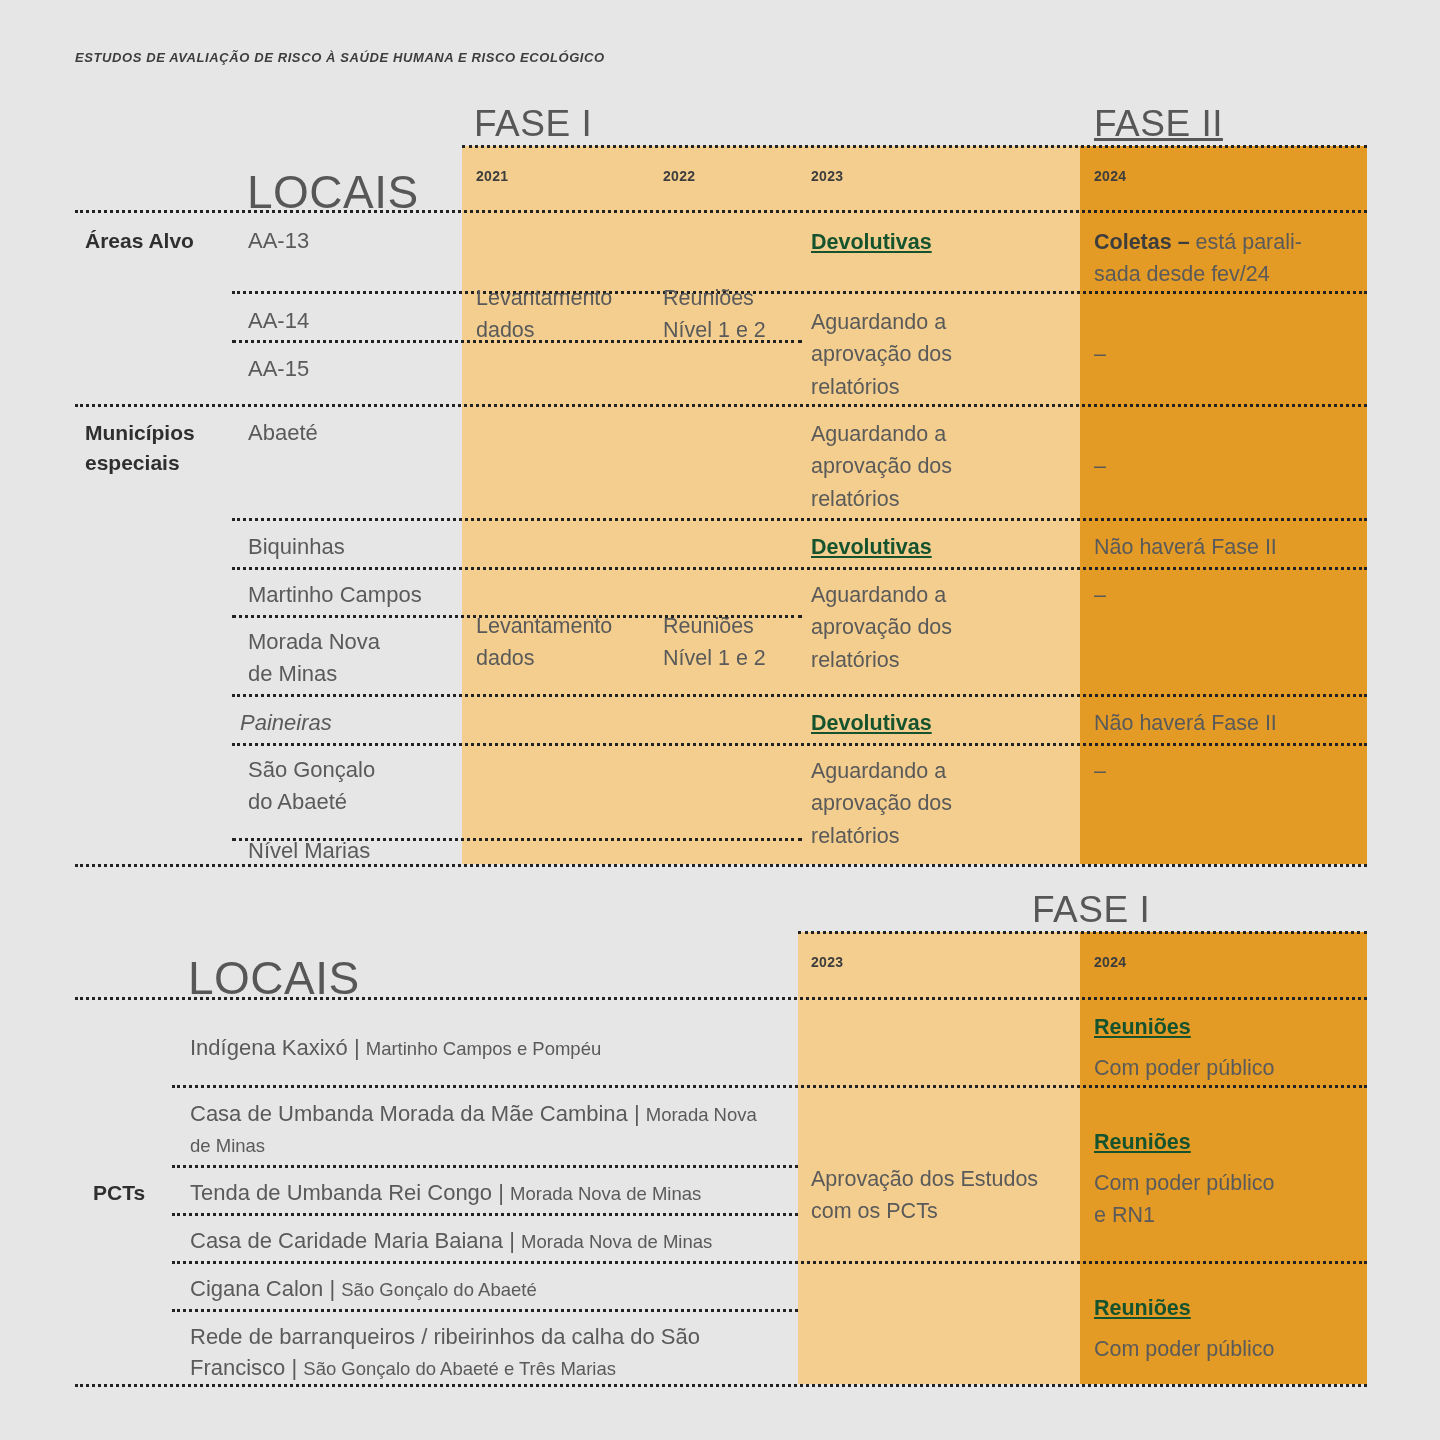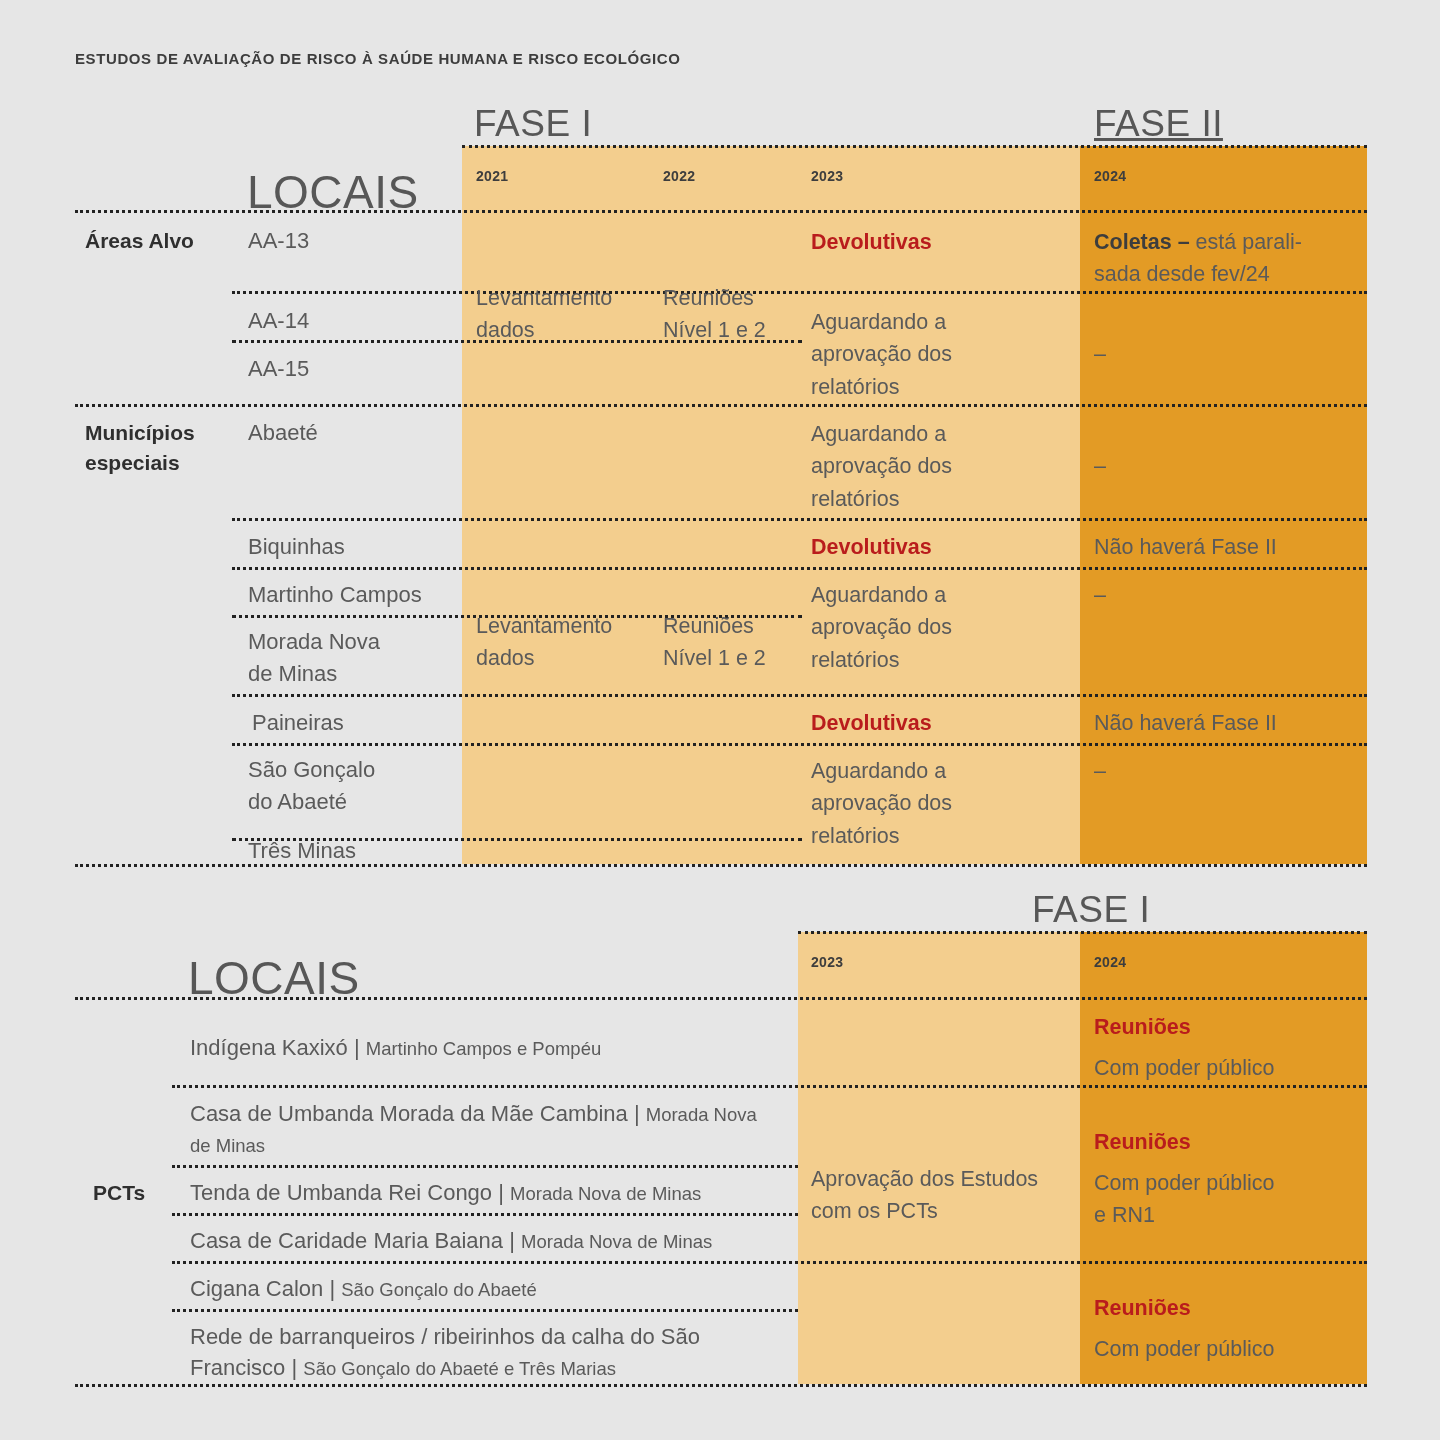--- a/index.html
+++ b/index.html
@@ -8,22 +8,22 @@
     background: #e6e6e6;
     font-family: "Liberation Sans", sans-serif;
     color: #4a4a4a;
     overflow: hidden;
   }
   .page { position: relative; width: 1440px; height: 1440px; }
 
   
   .doc-title {
     position: absolute; left: 75px; top: 50px;
-    font-size: 15px; font-weight: bold; letter-spacing: .6px;
-    color: #3d3d3d; text-transform: uppercase;
+    font-size: 13px; font-weight: bold; letter-spacing: .6px;
+    color: #3d3d3d; text-transform: uppercase; font-style: italic;
   }
 
   
   .hrule {
     position: absolute; height: 0;
     border-top: 3px dotted #222;
   }
 
   
   .band-light { position: absolute; background: #f3ce8e; }
@@ -45,21 +45,21 @@
     font-size: 14px; font-weight: bold; color: #3d3d3d;
     letter-spacing: .3px;
   }
 
   
   .cell {
     position: absolute;
     font-size: 21.5px; font-weight: 300; line-height: 1.5;
     color: #5a5a5a; white-space: pre-line;
   }
-  .cell.b { font-weight: bold; color: #b91c1c; }
+  .cell.b { font-weight: bold; color: #14532d; text-decoration: underline; }
   .cat {
     position: absolute;
     font-size: 21px; font-weight: bold; color: #2f2f2f;
     line-height: 1.45; white-space: pre-line;
   }
   .place {
     position: absolute;
     font-size: 22px; font-weight: 300; color: #5a5a5a;
     line-height: 1.45; white-space: pre-line;
   }
@@ -134,24 +134,24 @@
   <div class="cell" style="left:1094px; top:338px;">–</div>
 
   <div class="cat" style="left:85px; top:418px;">Municípios
 especiais</div>
 
   <div class="place" style="left:248px; top:417px;">Abaeté</div>
   <div class="place" style="left:248px; top:531px;">Biquinhas</div>
   <div class="place" style="left:248px; top:579px;">Martinho Campos</div>
   <div class="place" style="left:248px; top:626px;">Morada Nova
 de Minas</div>
-  <div class="place" style="left:252px; top:707px;">Paineiras</div>
+  <div class="place" style="left:240px; top:707px;font-style:italic;">Paineiras</div>
   <div class="place" style="left:248px; top:754px;">São Gonçalo
 do Abaeté</div>
-  <div class="place" style="left:248px; top:835px;">Três Minas</div>
+  <div class="place" style="left:248px; top:835px;">Nível Marias</div>
 
   <div class="cell" style="left:476px; top:610px;">Levantamento
 dados</div>
   <div class="cell" style="left:663px; top:610px;">Reuniões
 Nível 1 e 2</div>
 
   <div class="cell" style="left:811px; top:418px;">Aguardando a
 aprovação dos
 relatórios</div>
   <div class="cell b" style="left:811px; top:531px;">Devolutivas</div>

